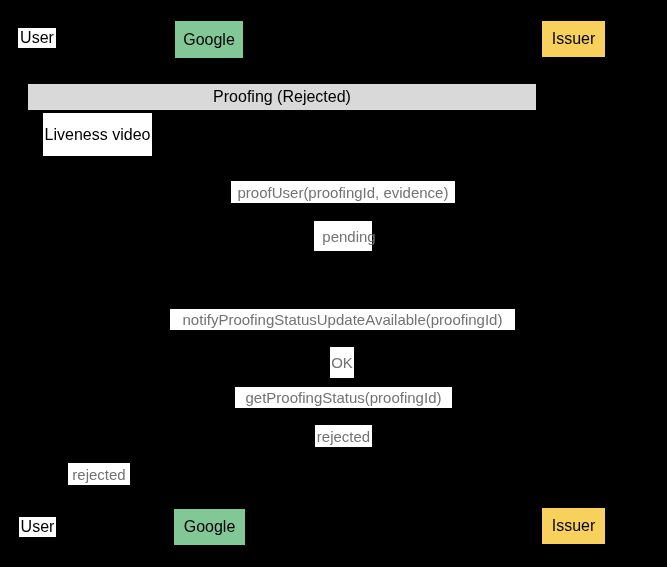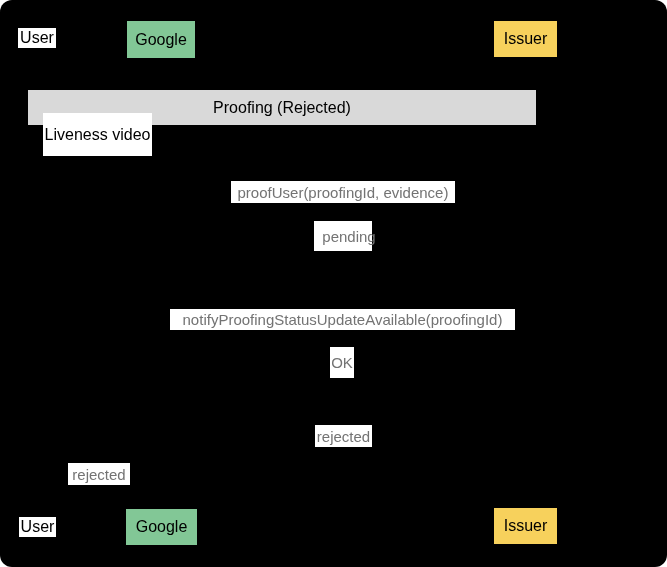--- a/index.html
+++ b/index.html
@@ -25,20 +25,21 @@
     justify-content: center;
     white-space: nowrap;
   }
   .actor-box {
     color: #000000;
     font-size: 16px;
     display: flex;
     align-items: center;
     justify-content: center;
     white-space: nowrap;
+    margin-left: 48px;
   }
   .fragment-bar {
     background: #d9d9d9;
     color: #000000;
     font-size: 16px;
     display: flex;
     align-items: center;
     justify-content: center;
   }
   .note-box {
@@ -63,38 +64,38 @@
   }
   .gray-note {
     background: #f2f2f2;
     font-size: 16px;
   }
 
   
   #user-top      { left: 18px;  top: 28px;  width: 38px;  height: 20px; }
   #google-top    { left: 127px; top: 21px;  width: 68px;  height: 37px; }
   #issuer-top    { left: 494px; top: 21px;  width: 63px;  height: 36px; }
-  #fragment-bar  { left: 28px;  top: 90px;  width: 508px; height: 35px; }
+  #fragment-bar  { left: 28px;  top: 84px;  width: 508px; height: 26px; }
   #note-liveness { left: 43px;  top: 113px; width: 109px; height: 43px; }
   #msg-proofuser { left: 231px; top: 181px; width: 224px; height: 22px; }
   #msg-pending   { left: 314px; top: 221px; width: 58px;  height: 30px; padding-left: 12px; }
   #note-issuer-rejects { left: 458px; top: 263px; width: 139px; height: 27px; }
   #msg-notify    { left: 170px; top: 309px; width: 345px; height: 21px; }
   #msg-ok        { left: 330px; top: 347px; width: 24px;  height: 31px; }
   #msg-getstatus { left: 235px; top: 387px; width: 217px; height: 21px; }
   #msg-rejected-center { left: 315px; top: 425px; width: 57px; height: 22px; }
   #msg-rejected-left   { left: 68px;  top: 463px; width: 62px; height: 22px; }
   #user-bottom   { left: 19px;  top: 517px; width: 37px;  height: 20px; }
   #google-bottom { left: 126px; top: 509px; width: 71px;  height: 36px; }
   #issuer-bottom { left: 494px; top: 508px; width: 63px;  height: 36px; }
 </style>
 </head>
 <body>
 
-<div class="stage" style="background-color: rgb(0, 0, 0); border-radius: 12px;">
+<div class="stage" style="background-color: rgb(0, 0, 0);">
 
   <div id="user-top" class="abs plain-label">User</div>
 
   <div id="google-top" class="abs actor-box" style="background-color: rgb(130, 199, 150);">Google</div>
 
   <div id="issuer-top" class="abs actor-box" style="background-color: rgb(247, 209, 92);">Issuer</div>
 
   <div id="fragment-bar" class="abs fragment-bar" style="background-color: rgb(217, 217, 217);">Proofing (Rejected)</div>
 
   <div id="note-liveness" class="abs note-box">
@@ -103,20 +104,21 @@
 
   <div id="msg-proofuser" class="abs msg-label">proofUser(proofingId, evidence)</div>
 
   <div id="msg-pending" class="abs msg-label">pending</div>
 
 
   <div id="msg-notify" class="abs msg-label">notifyProofingStatusUpdateAvailable(proofingId)</div>
 
   <div id="msg-ok" class="abs msg-label">OK</div>
 
+  <div id="msg-getstatus" class="abs msg-label">getProofingStatus(proofingId)</div>
 
   <div id="msg-rejected-center" class="abs msg-label">rejected</div>
 
   <div id="msg-rejected-left" class="abs msg-label">rejected</div>
 
   <div id="user-bottom" class="abs plain-label">User</div>
 
   <div id="google-bottom" class="abs actor-box" style="background-color: rgb(130, 199, 150);">Google</div>
 
   <div id="issuer-bottom" class="abs actor-box" style="background-color: rgb(247, 209, 92);">Issuer</div>

